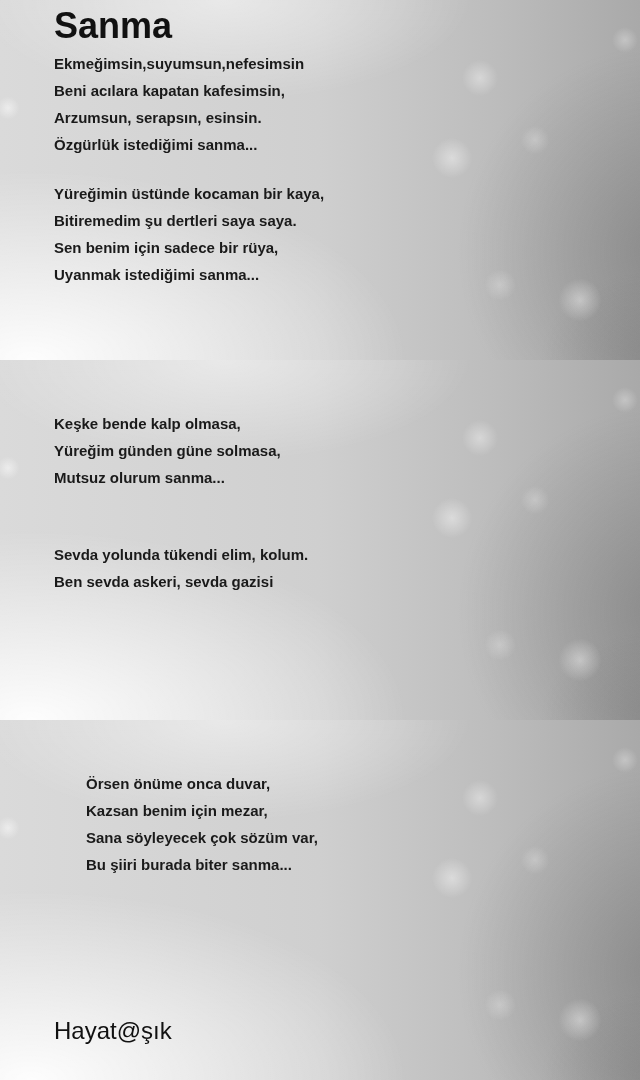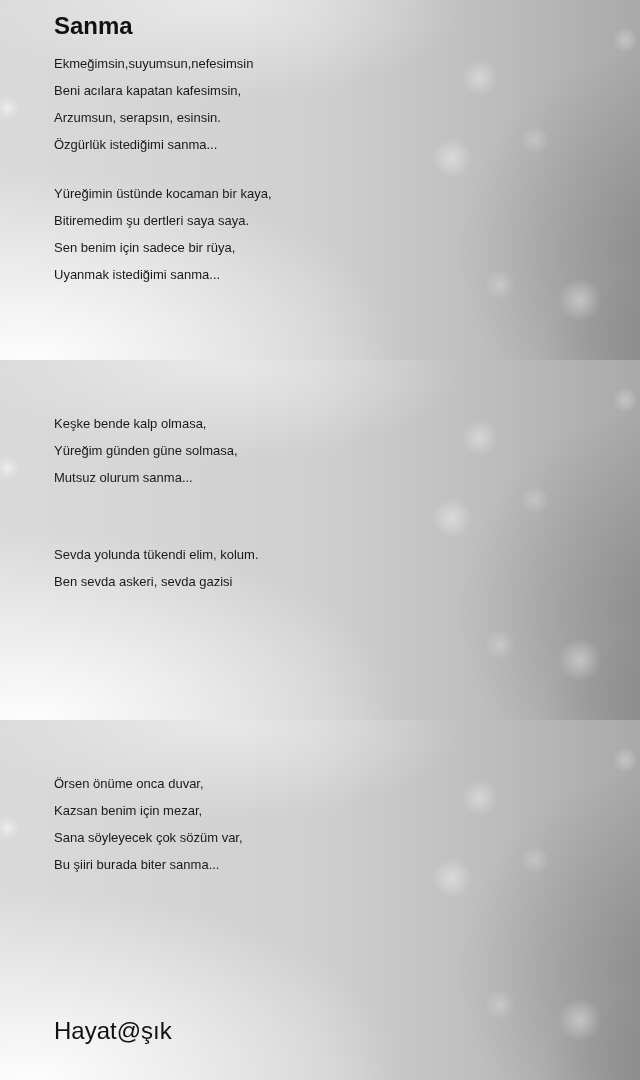--- a/index.html
+++ b/index.html
@@ -28,41 +28,41 @@
       radial-gradient(ellipse 55% 40% at 35% 0%,    rgba(255,255,255,0.50), rgba(255,255,255,0) 70%),
       radial-gradient(ellipse 78% 70% at 5% 100%,   rgba(255,255,255,0.95), rgba(255,255,255,0) 75%),
       linear-gradient(to right, #dadada 0%, #cfcfcf 50%, #bcbcbc 78%, #a9a9a9 100%);
     background-size: 640px 360px;
     background-repeat: repeat;
   }
   .poem-title {
     position: absolute;
     left: 54px;
     top: 8px;
-    font-size: 24px;
+    font-size: 36px;
     line-height: 36px;
     font-weight: bold;
     color: #111111;
   }
   .stanza {
     position: absolute;
     left: 54px;
   }
   .stanza .line {
-    font-size: 13px;
+    font-size: 15px;
     line-height: 27px;
-    font-weight: normal;
+    font-weight: bold;
     color: #1a1a1a;
     white-space: nowrap;
   }
   .s1 { top: 50px; }
   .s2 { top: 180px; }
   .s3 { top: 410px; }
   .s4 { top: 541px; }
-  .s5 { top: 770px; }
+  .s5 { top: 770px; margin-left: 32px; }
   .author {
     position: absolute;
     left: 54px;
     top: 1016px;
     font-size: 24px;
     line-height: 30px;
     font-weight: normal;
     color: #111111;
   }
 </style>

